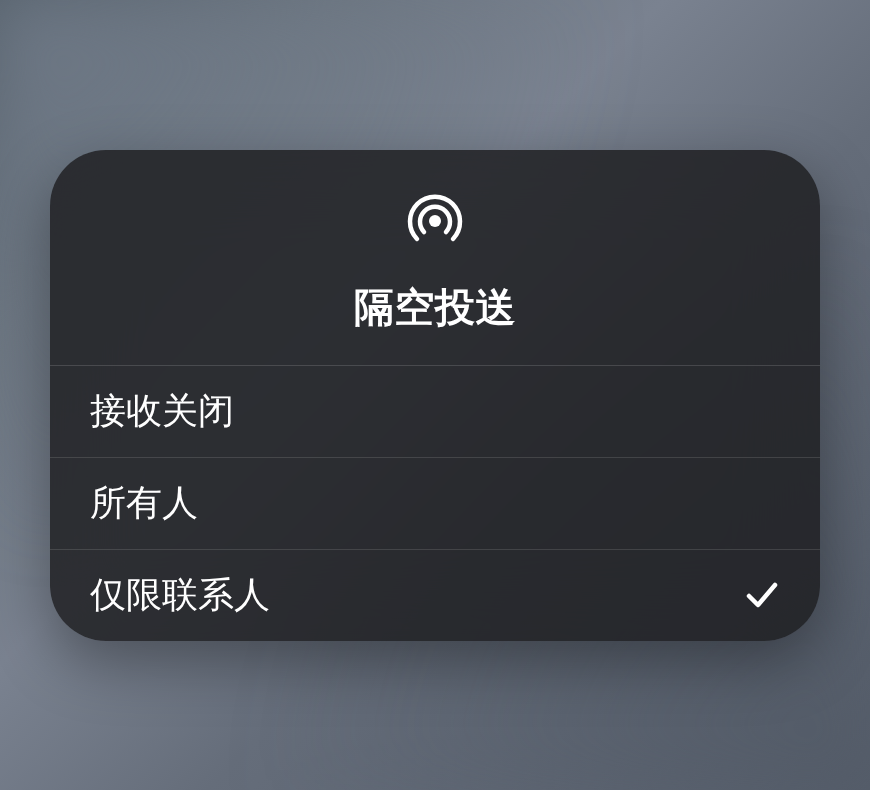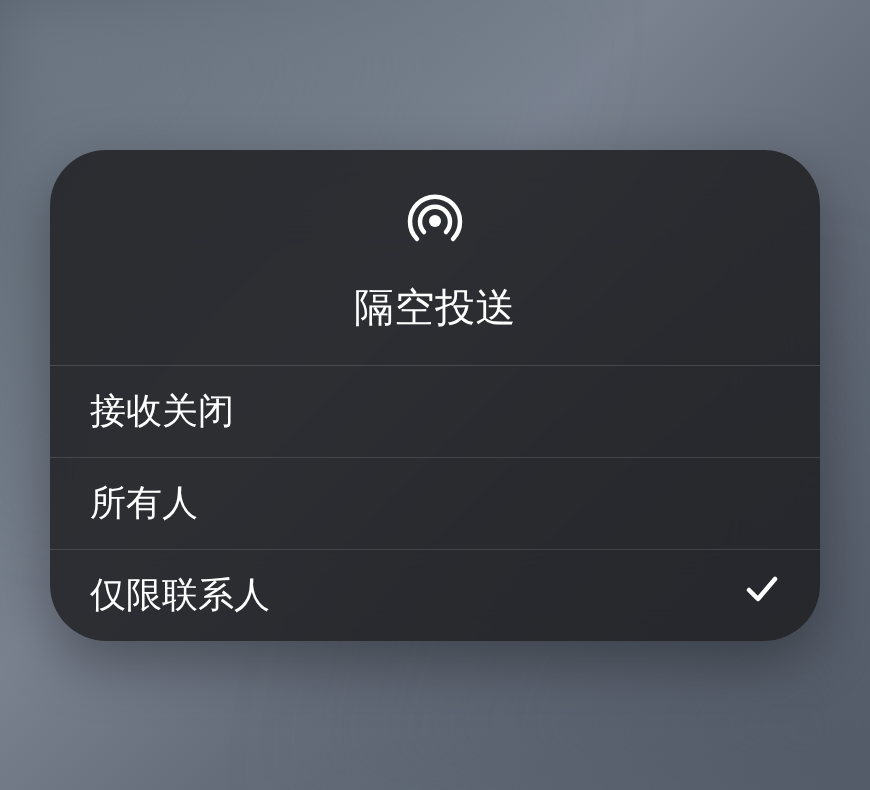--- a/index.html
+++ b/index.html
@@ -53,27 +53,27 @@
       height: 62px;
       display: flex;
       align-items: center;
       justify-content: center;
       margin-bottom: 28px;
     }
     
     .title {
       color: #ffffff;
       font-size: 40px;
-      font-weight: 400;
+      font-weight: 700;
       letter-spacing: 0.5px;
     }
     
     .option-row {
       display: flex;
-      align-items: flex-start;
+      align-items: center;
       justify-content: space-between;
       padding: 21px 40px;
       border-bottom: 1px solid rgba(255,255,255,0.12);
       cursor: pointer;
     }
     
     .option-row:last-child {
       border-bottom: none;
     }
     

